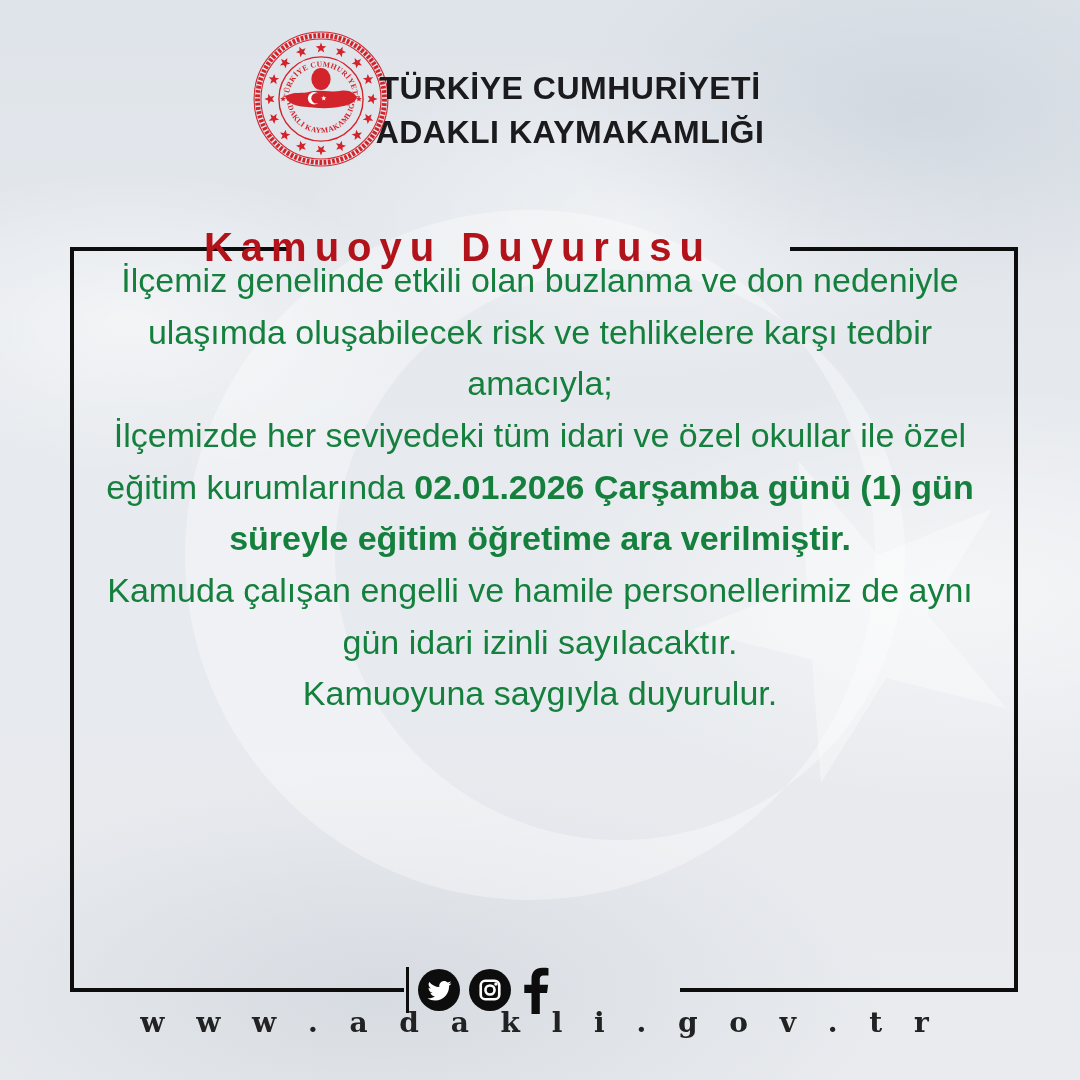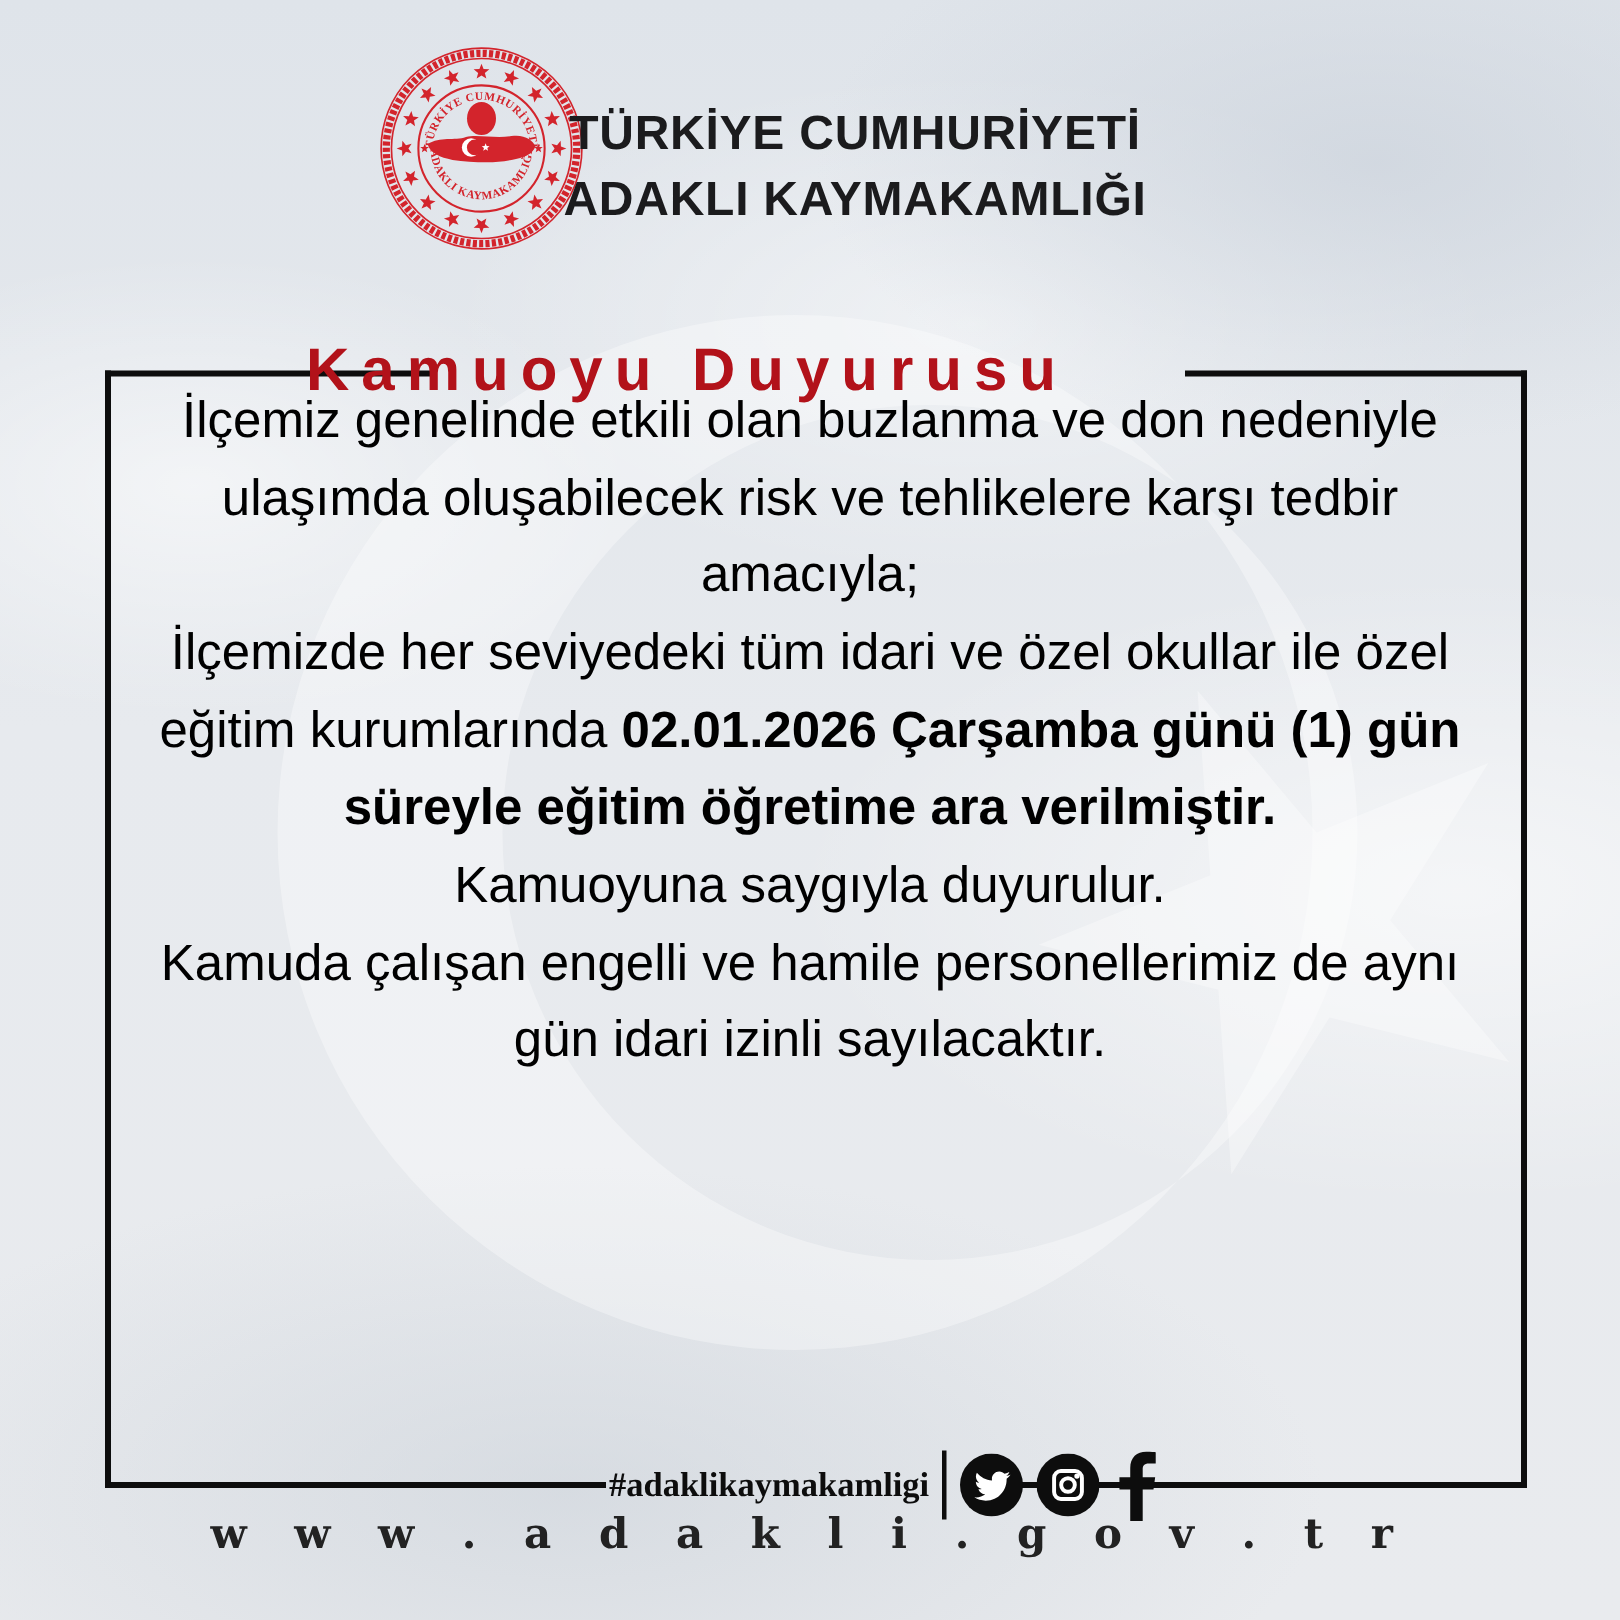--- a/index.html
+++ b/index.html
@@ -41,21 +41,21 @@
   
   #title {
     position:absolute; left:0; top:225px; width:916px;
     text-align:center; font-size:40px; font-weight:800;
     letter-spacing:8px; color:#b2121a;
   }
 
   
   #box-content {
     position:absolute; left:90px; top:255px; width:900px;
-    text-align:center; font-size:34px; line-height:1.52; color:#000000;
+    text-align:center; font-size:34px; line-height:1.52; color:#15803d;
   }
   #box-content p { margin:0 auto; }
   #p1 { margin-top:36px; max-width:900px; }
   #p2 { margin-top:62px; max-width:940px; }
   #p3 { margin-top:52px; max-width:900px; }
   #p4 { margin-top:64px; }
   #p2 strong { font-weight:700; }
 
   
   #footer-strip {
@@ -142,26 +142,25 @@
 <div id="border-top-l" class="box-line"></div>
 <div id="border-top-r" class="box-line"></div>
 <div id="border-bot-l" class="box-line"></div>
 <div id="border-bot-r" class="box-line"></div>
 
 <div id="title">Kamuoyu Duyurusu</div>
 
 <div id="box-content">
   <p id="p1">İlçemiz genelinde etkili olan buzlanma ve don nedeniyle  ulaşımda oluşabilecek risk ve tehlikelere karşı tedbir amacıyla;</p>
   <p id="p2"><span>İlçemizde her seviyedeki tüm idari ve özel okullar ile özel eğitim kurumlarında </span><strong>02.01.2026 Çarşamba günü (1) gün süreyle eğitim öğretime ara verilmiştir.</strong></p>
+  <p id="p3">Kamuda çalışan engelli ve hamile personellerimiz de aynı gün idari izinli sayılacaktır.</p>
   <p id="p4">Kamuoyuna saygıyla duyurulur.</p>
-  <p id="p3">Kamuda çalışan engelli ve hamile personellerimiz de aynı gün idari izinli sayılacaktır.</p>
 </div>
 
 <div id="footer-strip">
-  <span id="hashtag">#adaklikaymakamligi</span>
   <span id="footer-divider"></span>
   <svg class="soc" width="42" height="42" viewBox="0 0 24 24">
     <circle cx="12" cy="12" r="12" fill="#0d0d0d"></circle>
     <path fill="#ffffff" d="M19.2 8.1c-.5.2-1 .4-1.6.5.6-.35 1-.9 1.2-1.55-.55.33-1.15.56-1.8.7-.5-.55-1.25-.9-2.05-.9-1.55 0-2.8 1.26-2.8 2.8 0 .22.02.43.07.64-2.33-.12-4.4-1.23-5.78-2.93-.24.42-.38.9-.38 1.42 0 .97.5 1.83 1.25 2.33-.46-.01-.9-.14-1.27-.35v.04c0 1.36.96 2.5 2.24 2.75-.23.07-.48.1-.74.1-.18 0-.36-.02-.53-.05.36 1.11 1.39 1.92 2.62 1.95-.96.75-2.17 1.2-3.48 1.2-.23 0-.45-.01-.67-.04 1.24.8 2.72 1.26 4.3 1.26 5.16 0 7.98-4.27 7.98-7.98v-.36c.55-.4 1.02-.9 1.4-1.46z"></path>
   </svg>
   <svg class="soc" width="42" height="42" viewBox="0 0 24 24">
     <circle cx="12" cy="12" r="12" fill="#0d0d0d"></circle>
     <rect x="6.7" y="6.7" width="10.6" height="10.6" rx="2.6" fill="none" stroke="#ffffff" stroke-width="1.5"></rect>
     <circle cx="12" cy="12" r="2.6" fill="none" stroke="#ffffff" stroke-width="1.5"></circle>
     <circle cx="15.4" cy="8.6" r="1" fill="#ffffff"></circle>

